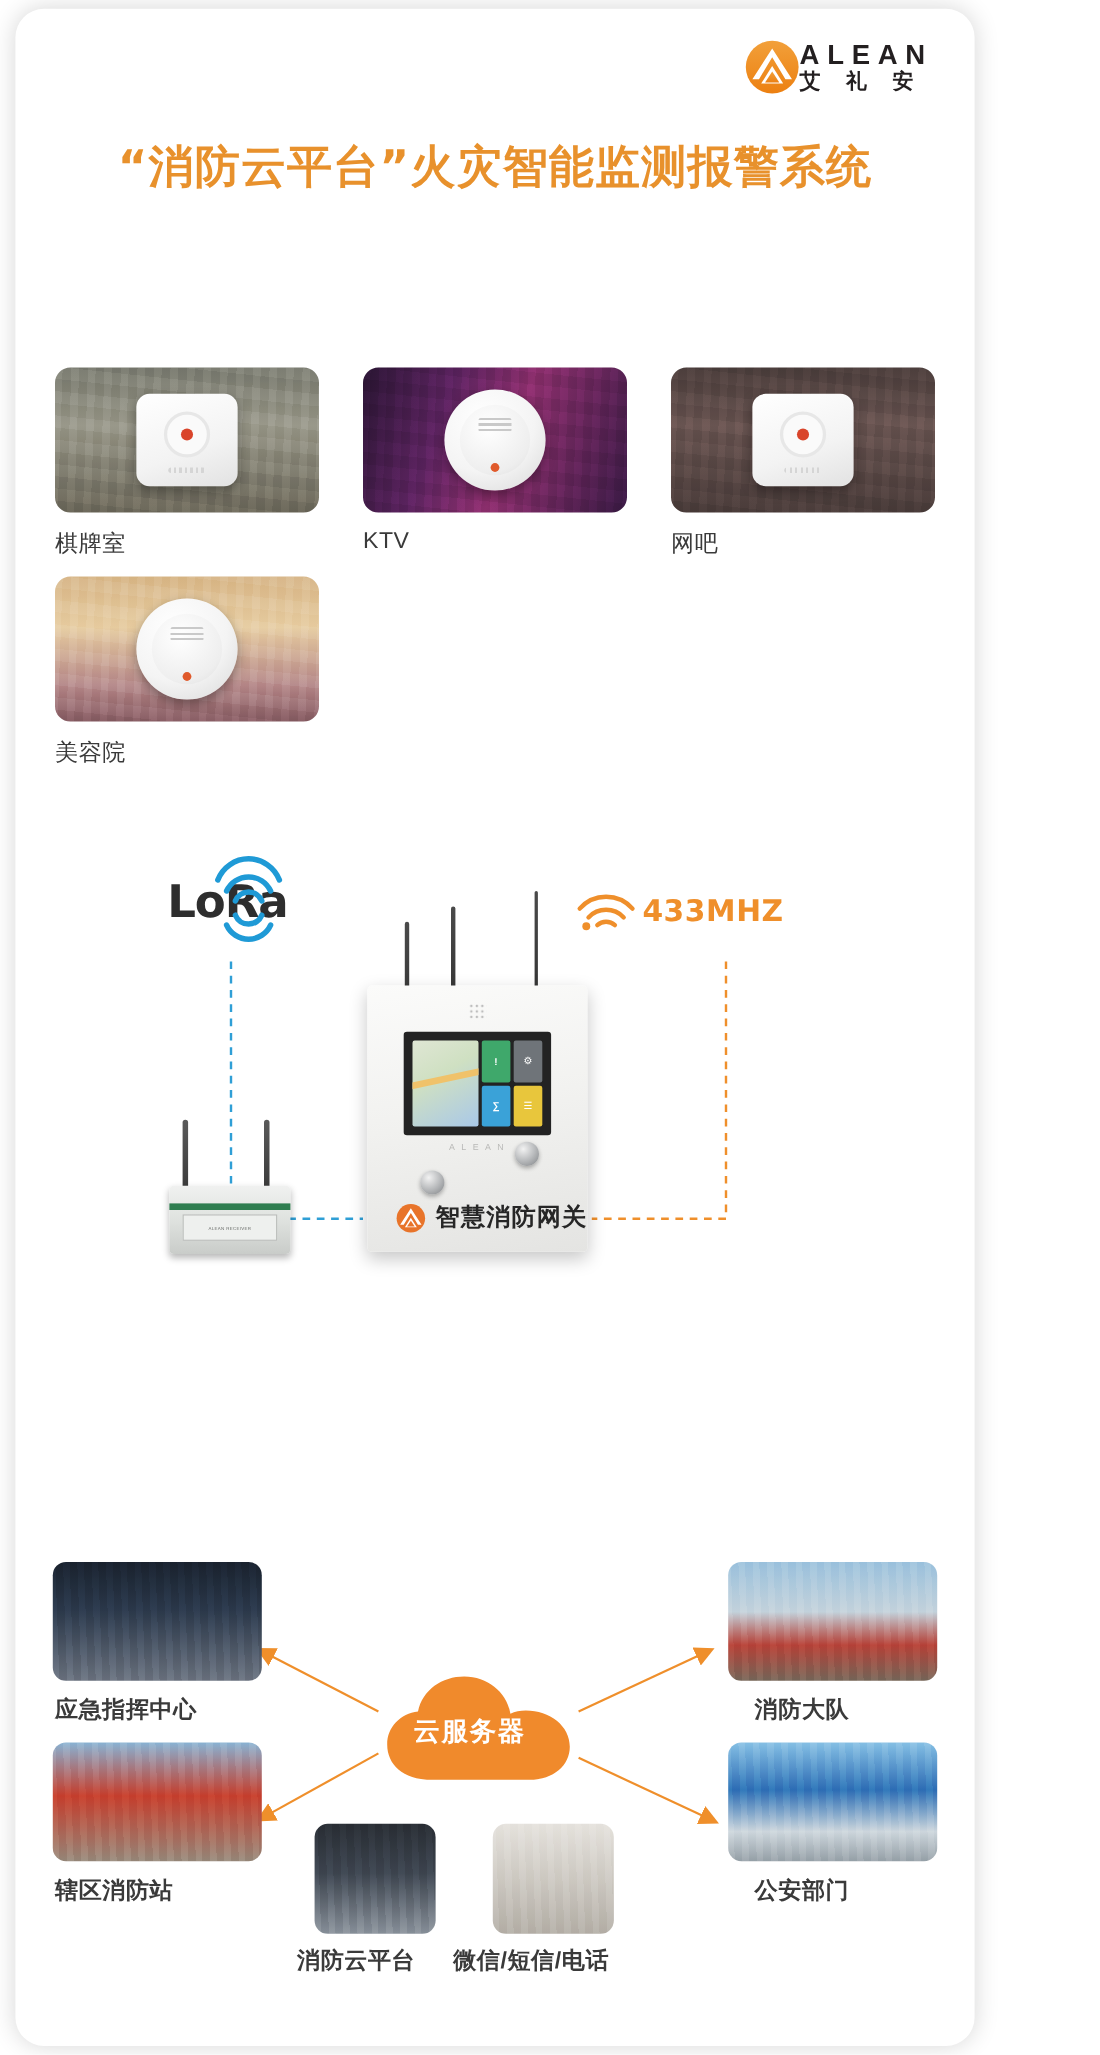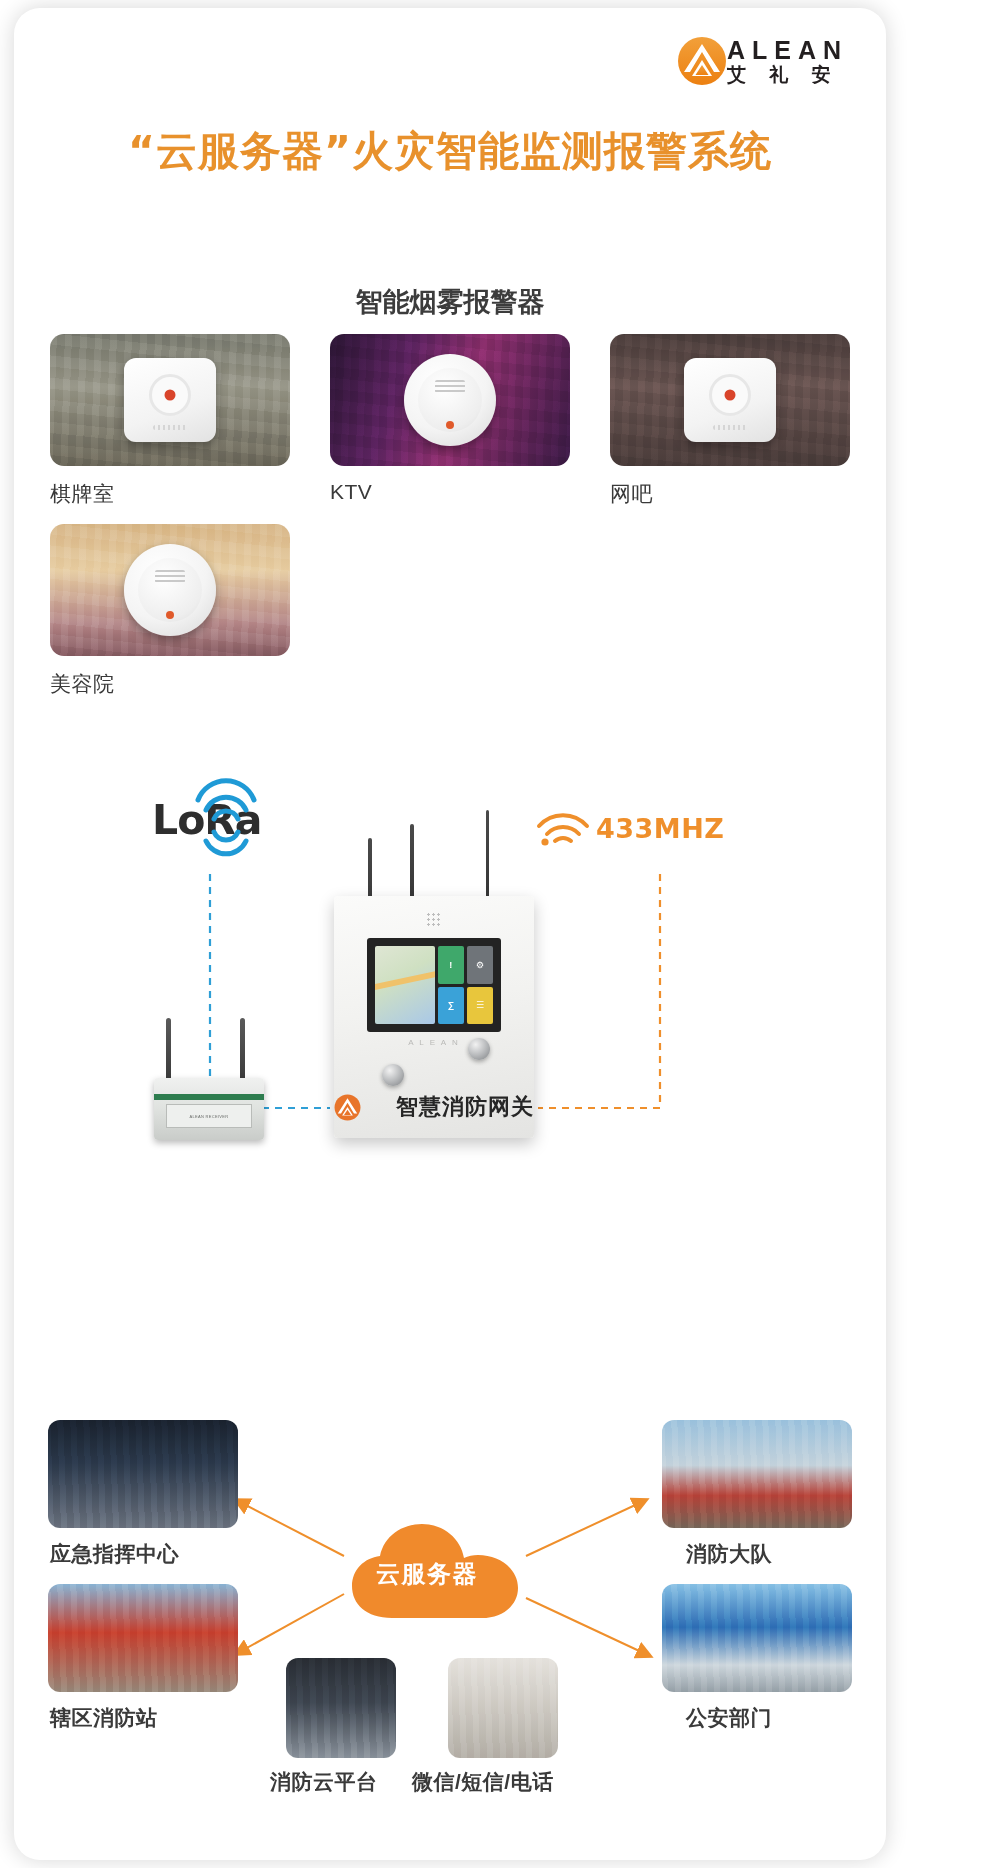--- a/index.html
+++ b/index.html
@@ -158,21 +158,21 @@
   
   .net { position: absolute; left: 0; top: 770px; width: 872px; height: 620px; }
 
   .lora-block { position:absolute; left: 138px; top: 18px; }
   .lora-waves { position:absolute; left: 34px; top: -26px; }
   .lora-word {
     font-size: 41px; font-weight: 800; color: #2e2e2e;
     letter-spacing: -1px; font-family:"DejaVu Sans", sans-serif;
   }
 
-  .rf-block { position:absolute; left: 520px; top: 22px; display:flex; align-items:flex-end; gap:4px;justify-content:space-between;}
+  .rf-block { position:absolute; left: 508px; top: 22px; display:flex; align-items:flex-end; gap:4px;justify-content:space-between;}
   .rf-word {
     font-size: 27px; font-weight: 800; color: #ef8f2b;
     font-family:"DejaVu Sans", sans-serif; letter-spacing:0.5px;
     padding-bottom: 2px;
   }
 
   
   .receiver {
     position:absolute; left: 140px; top: 300px;
     width: 110px; height: 62px;
@@ -241,21 +241,21 @@
   }
   .gw-knob {
     position:absolute; width: 22px; height: 22px; border-radius:50%;
     background: radial-gradient(circle at 35% 30%, #f2f2f2 0%, #b9bbbd 50%, #7f8285 100%);
     box-shadow: 0 2px 4px rgba(0,0,0,0.3);
   }
   .gw-knob.k1 { left: 48px; bottom: 52px; }
   .gw-knob.k2 { right: 44px; bottom: 78px; }
   .gw-label {
     position:absolute; left:0; right:0; bottom: 16px;
-    display:flex; align-items:center; justify-content:space-between; gap:9px;
+    display:flex; align-items:center; justify-content:flex-end; gap:9px;
   }
   .gw-label .mark { width: 27px; height: 27px; }
   .gw-label .txt { font-size: 22px; font-weight: 800; color:#262626; letter-spacing:1px; }
   .ant-coil {
     position:absolute; width: 11px; height: 34px;
     background: repeating-linear-gradient(180deg,#3f3f3f 0 3px,#6e6e6e 3px 6px);
     border-radius: 5px;
   }
   .ant-rod {
     position:absolute; width: 4px;
@@ -322,23 +322,22 @@
       <path d="M50 16 L86 72 L74 72 L50 32 L26 72 L14 72 Z" fill="#fff"></path>
       <path d="M50 48 L70 80 L30 80 Z" fill="#fff"></path>
       <path d="M50 58 L63 78 L37 78 Z" fill="url(#lgOr)"></path>
     </svg>
     <div class="logo-text">
       <div class="logo-en">ALEAN</div>
       <div class="logo-cn">艾 礼 安</div>
     </div>
   </div>
 
-  <div class="main-title">“云服务器”火灾智能监测报警系统</div>
-
-  <div class="section-title">智能烟雾报警器</div>
+  <div class="main-title">“消防云平台”火灾智能监测报警系统</div>
+
 
   <div class="grid">
 
 
     <div class="cell">
       <div class="photo bg-chess">
         <div class="det-square">
           <div class="ring"></div>
             <div class="dot"></div>
             <div class="bar"></div>

